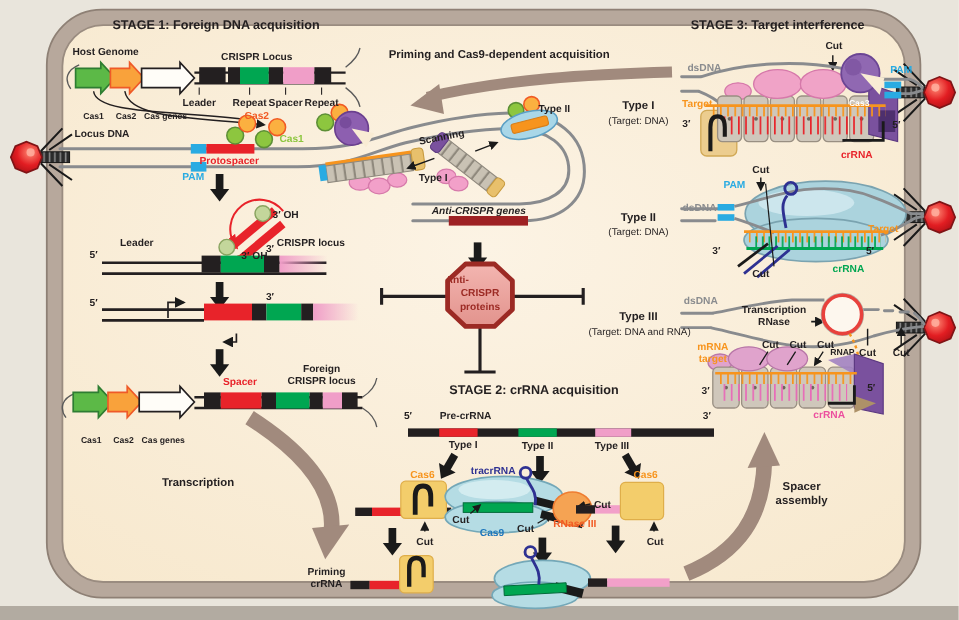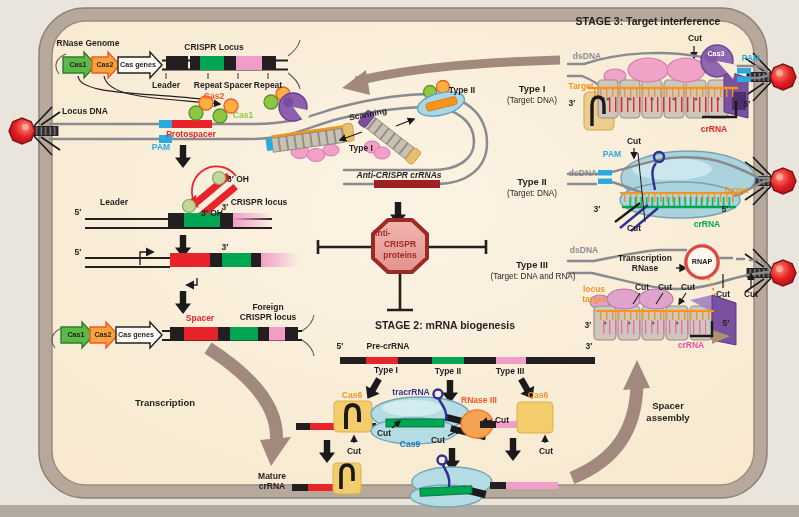--- a/index.html
+++ b/index.html
@@ -4,26 +4,26 @@
 <style>
   html,body{margin:0;padding:0;}
   #fig{position:relative;width:799px;height:517px;background:#e9e5dc;overflow:hidden;
        font-family:"Liberation Sans","DejaVu Sans",sans-serif;}
   #gfx{position:absolute;left:0;top:0;}
   .lbl{position:absolute;font:bold 8.5px "Liberation Sans","DejaVu Sans",sans-serif;
        color:#231f20;white-space:nowrap;transform:translateX(-50%);line-height:1;z-index:5;}
   .t{font-size:10.5px;}
   .h{font-size:9.5px;}
   .sub{font-weight:normal;font-size:8.2px;}
-  .g7{font-size:7.2px;}
+  .g7{font-size:7.2px;margin-top:32px;}
   .it{font-style:italic;}
   .rot{transform:translateX(-50%) rotate(-11deg);}
   .red{color:#e8232a;} .blue{color:#29abe2;} .orange{color:#f7941d;}
   .green{color:#8dc63f;} .dgreen{color:#00a651;} .pink{color:#ec4f9e;}
-  .navy{color:#2e3192;} .c9b{color:#1c75bc;} .rn{color:#f15a24;}
+  .navy{color:#2e3192;} .c9b{color:#1c75bc;} .rn{color:#f15a24;margin-top:36px;}
   .gray{color:#8a8c8f;} .white{color:#fff;} .dred{color:#9c2a24;}
   .orr{color:#f15a24;}
 </style>
 </head>
 <body>
 
 <div id="fig">
 <svg id="gfx" width="799" height="517" viewBox="0 0 799 517">
 <defs>
   <radialGradient id="phgrad" cx="38%" cy="35%" r="75%">
@@ -395,21 +395,22 @@
   <polygon points="712,295 736,303 736,345 712,340" fill="#7a519e" stroke="#5d3a82" stroke-width="1"></polygon>
   <polygon points="712,330 730,336 712,344" fill="#ad9168"></polygon>
   <rect x="600" y="311" width="112" height="9" fill="url(#otick)"></rect>
   <path d="M596,311 H714" stroke="#f7941d" stroke-width="2.2"></path>
   <rect x="602" y="320" width="104" height="14" fill="url(#ptick)"></rect>
   <path d="M690,336 H712 V321" stroke="#1a1a1a" stroke-width="2.4" fill="none"></path>
   <path d="M640,293 L633,304 M663,293 L656,304 M686,293 L679,304" stroke="#1a1a1a" stroke-width="1.1" fill="none" marker-end="url(#bah)"></path>
 </g>
 </svg>
 
-<div class="lbl" style="left:88px;top:39px">RNase Genome</div>
+<div class="lbl t" style="left:180px;top:16px">STAGE 1: Foreign DNA acquisition</div>
+<div class="lbl" style="left:88px;top:39px">Host Genome</div>
 <div class="lbl" style="left:214px;top:43px">CRISPR Locus</div>
 <div class="lbl g7" style="left:78px;top:61px">Cas1</div>
 <div class="lbl g7" style="left:105px;top:61px">Cas2</div>
 <div class="lbl g7" style="left:138px;top:61px">Cas genes</div>
 <div class="lbl" style="left:166px;top:81px">Leader</div>
 <div class="lbl" style="left:208px;top:81px">Repeat</div>
 <div class="lbl" style="left:238px;top:81px">Spacer</div>
 <div class="lbl" style="left:268px;top:81px">Repeat</div>
 <div class="lbl" style="left:85px;top:107px">Locus DNA</div>
 <div class="lbl orr" style="left:214px;top:92px">Cas2</div>
@@ -425,53 +426,54 @@
 <div class="lbl" style="left:78px;top:248px">5′</div>
 <div class="lbl" style="left:225px;top:243px">3′</div>
 <div class="lbl red" style="left:200px;top:314px">Spacer</div>
 <div class="lbl" style="left:268px;top:303px">Foreign</div>
 <div class="lbl" style="left:268px;top:313px">CRISPR locus</div>
 <div class="lbl g7" style="left:76px;top:331px">Cas1</div>
 <div class="lbl g7" style="left:103px;top:331px">Cas2</div>
 <div class="lbl g7" style="left:136px;top:331px">Cas genes</div>
 <div class="lbl h" style="left:165px;top:398px">Transcription</div>
 
+<div class="lbl h" style="left:416px;top:41px">Priming and Cas9-dependent acquisition</div>
 <div class="lbl rot" style="left:368px;top:110px">Scanning</div>
 <div class="lbl" style="left:462px;top:86px">Type II</div>
 <div class="lbl" style="left:361px;top:144px">Type I</div>
-<div class="lbl it" style="left:399px;top:171px">Anti-CRISPR crRNAs</div>
+<div class="lbl it" style="left:399px;top:171px">Anti-CRISPR genes</div>
 <div class="lbl dred" style="left:381px;top:229px">Anti-</div>
 <div class="lbl dred" style="left:400px;top:240px">CRISPR</div>
 <div class="lbl dred" style="left:400px;top:251px">proteins</div>
 
 <div class="lbl h" style="left:532px;top:84px">Type I</div>
 <div class="lbl sub" style="left:532px;top:97px">(Target: DNA)</div>
 <div class="lbl h" style="left:532px;top:177px">Type II</div>
 <div class="lbl sub" style="left:532px;top:190px">(Target: DNA)</div>
 <div class="lbl h" style="left:532px;top:260px">Type III</div>
 <div class="lbl sub" style="left:533px;top:273px">(Target: DNA and RNA)</div>
 
-<div class="lbl t" style="left:445px;top:320px">STAGE 2: mRNA biogenesis</div>
+<div class="lbl t" style="left:445px;top:320px">STAGE 2: crRNA acquisition</div>
 <div class="lbl" style="left:340px;top:342px">5′</div>
 <div class="lbl" style="left:388px;top:342px">Pre-crRNA</div>
 <div class="lbl" style="left:589px;top:342px">3′</div>
 <div class="lbl" style="left:386px;top:366px">Type I</div>
 <div class="lbl" style="left:448px;top:367px">Type II</div>
 <div class="lbl" style="left:510px;top:367px">Type III</div>
 <div class="lbl orange" style="left:352px;top:391px">Cas6</div>
 <div class="lbl navy" style="left:411px;top:388px">tracrRNA</div>
 <div class="lbl rn" style="left:479px;top:396px">RNase III</div>
 <div class="lbl orange" style="left:538px;top:391px">Cas6</div>
 <div class="lbl" style="left:354px;top:447px">Cut</div>
 <div class="lbl" style="left:384px;top:429px">Cut</div>
 <div class="lbl" style="left:502px;top:416px">Cut</div>
 <div class="lbl" style="left:438px;top:436px">Cut</div>
 <div class="lbl c9b" style="left:410px;top:440px">Cas9</div>
 <div class="lbl" style="left:546px;top:447px">Cut</div>
-<div class="lbl" style="left:272px;top:472px">Mature</div>
+<div class="lbl" style="left:272px;top:472px">Priming</div>
 <div class="lbl" style="left:272px;top:482px">crRNA</div>
 
 <div class="lbl t" style="left:648px;top:16px">STAGE 3: Target interference</div>
 <div class="lbl" style="left:695px;top:34px">Cut</div>
 <div class="lbl gray" style="left:587px;top:52px">dsDNA</div>
 <div class="lbl white g7" style="left:716px;top:50px">Cas3</div>
 <div class="lbl blue" style="left:751px;top:54px">PAM</div>
 <div class="lbl orange" style="left:581px;top:82px">Target</div>
 <div class="lbl" style="left:572px;top:99px">3′</div>
 <div class="lbl" style="left:747px;top:100px">5′</div>
@@ -481,21 +483,21 @@
 <div class="lbl gray" style="left:583px;top:169px">dsDNA</div>
 <div class="lbl orange" style="left:736px;top:186px">Target</div>
 <div class="lbl" style="left:597px;top:205px">3′</div>
 <div class="lbl" style="left:725px;top:205px">5′</div>
 <div class="lbl dgreen" style="left:707px;top:220px">crRNA</div>
 <div class="lbl" style="left:634px;top:224px">Cut</div>
 <div class="lbl gray" style="left:584px;top:246px">dsDNA</div>
 <div class="lbl" style="left:645px;top:254px">Transcription</div>
 <div class="lbl" style="left:645px;top:264px">RNase</div>
 <div class="lbl g7" style="left:702px;top:258px">RNAP</div>
-<div class="lbl orange" style="left:594px;top:285px">locus</div>
+<div class="lbl orange" style="left:594px;top:285px">mRNA</div>
 <div class="lbl orange" style="left:594px;top:295px">target</div>
 <div class="lbl" style="left:642px;top:283px">Cut</div>
 <div class="lbl" style="left:665px;top:283px">Cut</div>
 <div class="lbl" style="left:688px;top:283px">Cut</div>
 <div class="lbl" style="left:723px;top:290px">Cut</div>
 <div class="lbl" style="left:751px;top:290px">Cut</div>
 <div class="lbl" style="left:588px;top:321px">3′</div>
 <div class="lbl" style="left:726px;top:319px">5′</div>
 <div class="lbl pink" style="left:691px;top:341px">crRNA</div>
 <div class="lbl h" style="left:668px;top:401px">Spacer</div>

